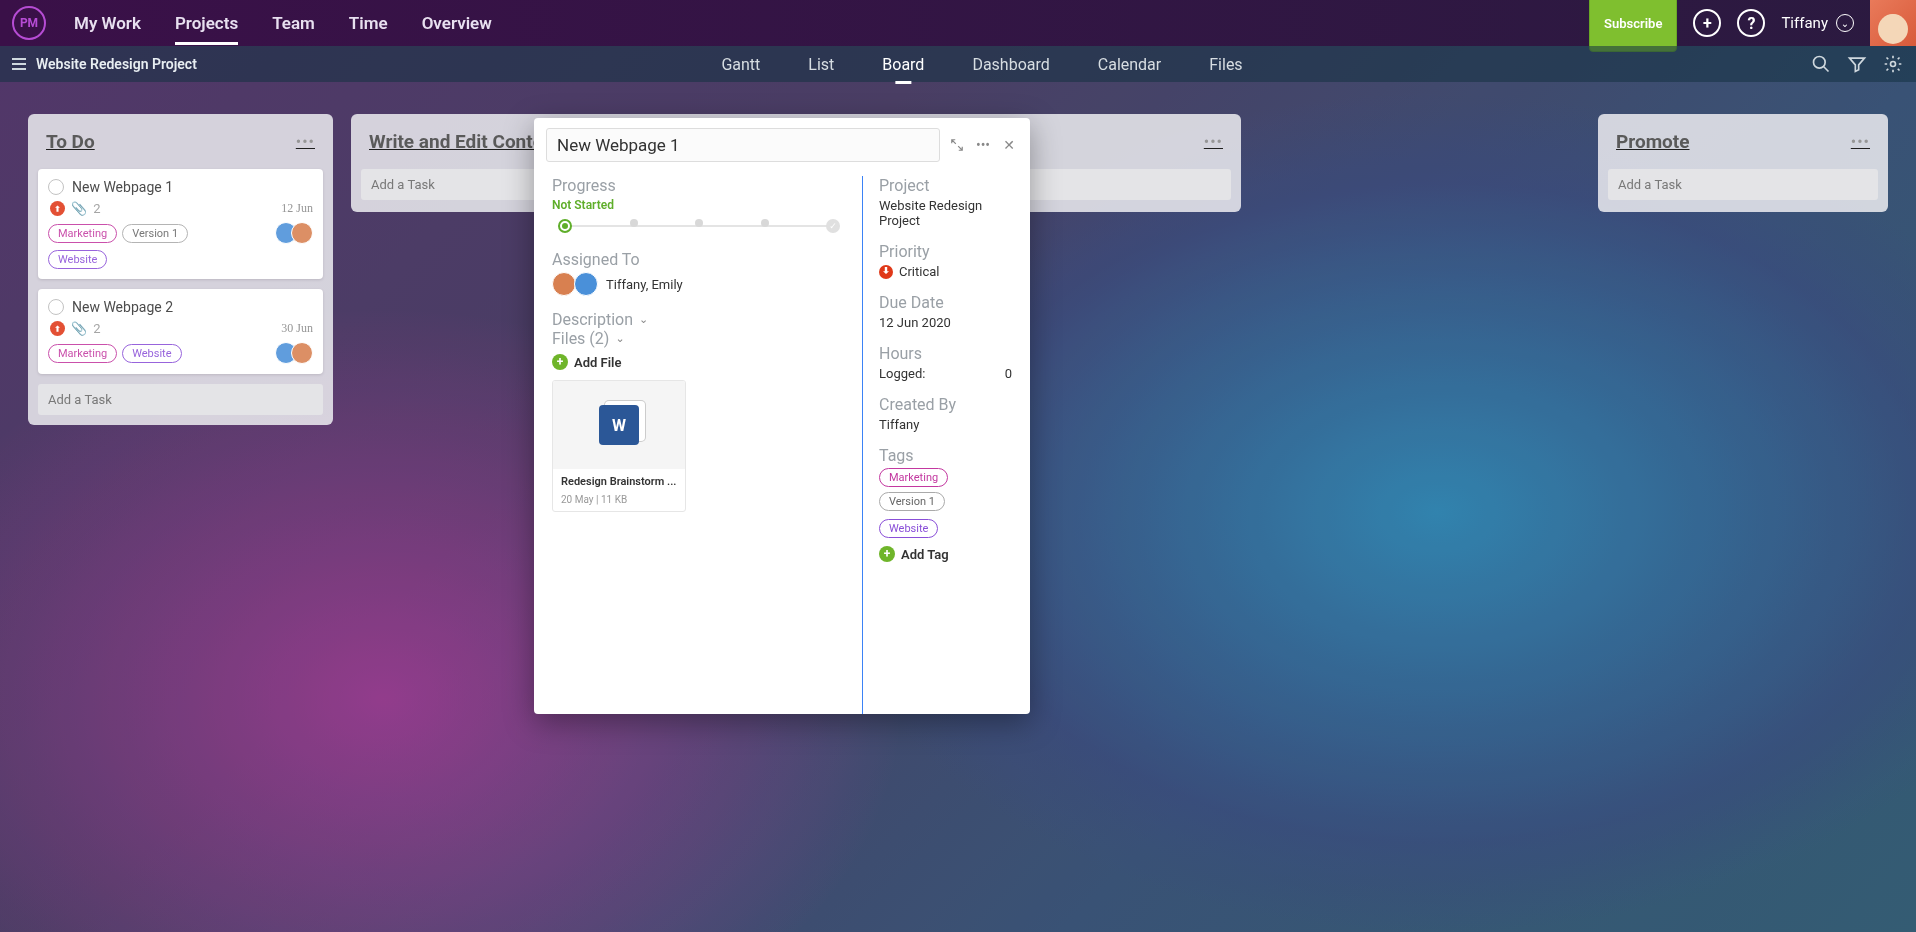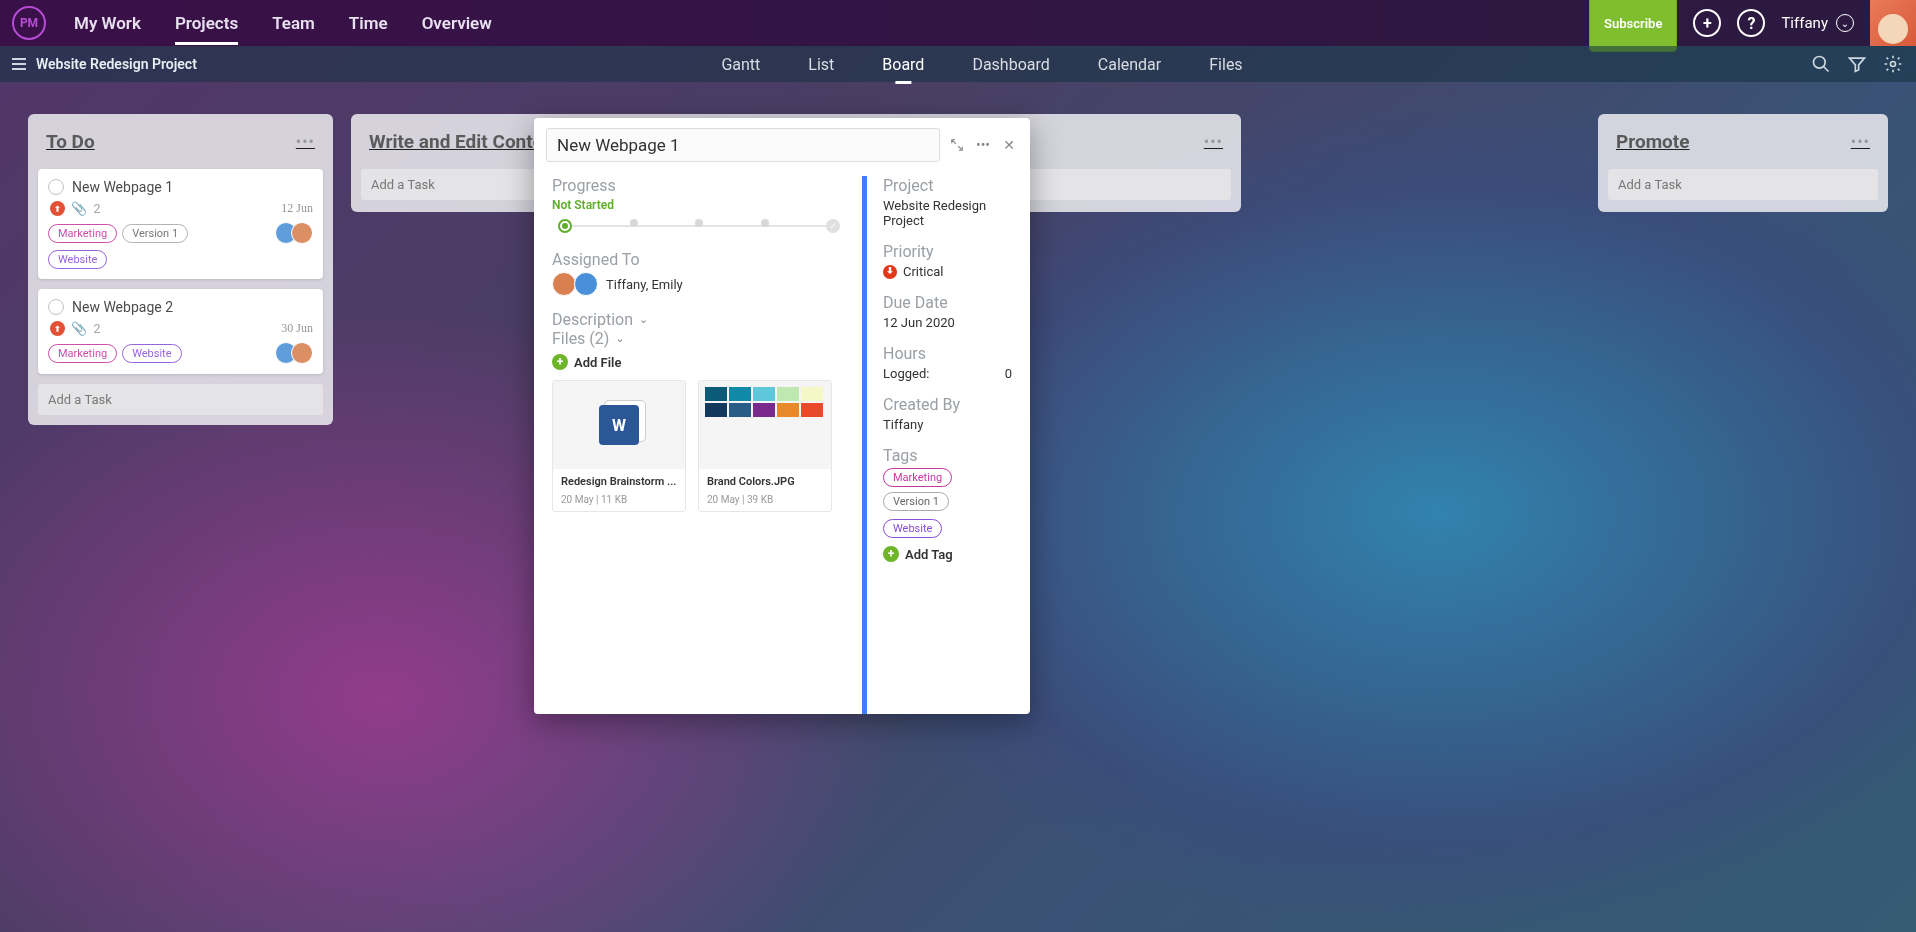--- a/index.html
+++ b/index.html
@@ -85,21 +85,21 @@
 .panel {
   position:absolute; z-index:10; left:534px; top:118px; width:496px; height:596px;
   background:#fff; border-radius:4px; box-shadow:0 8px 30px rgba(0,0,0,0.35);
   display:flex; flex-direction:column;
 }
 .panel-head { padding:10px 12px 8px; display:flex; align-items:center; gap:8px; }
 .panel-title { flex:1; border:1px solid #ddd; border-radius:3px; padding:6px 10px; font-size:17px; color:#333; background:#fbfbfb; }
 .head-icon { width:18px; height:18px; color:#888; cursor:pointer; display:flex; align-items:center; justify-content:center; font-size:14px; }
 .panel-body { flex:1; display:flex; padding:6px 18px 0; gap:18px; overflow:hidden; }
 .pcol { flex:1; }
-.pcol.right { flex:0 0 150px; border-left:5px solid #3b82f6; padding-left:16px; margin-left:-2px; }
+.pcol.right { flex:0 0 150px; border-left:1px solid #3b82f6; padding-left:16px; margin-left:-2px; }
 .lbl { font-size:16px; color:#9aa0a6; margin-bottom:3px; }
 .val { font-size:13px; color:#333; margin-bottom:14px; }
 .notstart { font-size:12px; color:#5fae2a; font-weight:600; margin-bottom:4px; }
 .prog-track { position:relative; height:20px; display:flex; align-items:center; margin-bottom:14px; }
 .prog-line { position:absolute; left:6px; right:10px; height:2px; background:#e4e4e4; }
 .prog-dot { position:relative; width:8px; height:8px; border-radius:50%; background:#d8d8d8; }
 .prog-dotset { display:flex; justify-content:space-between; width:100%; padding:0 6px; z-index:1; }
 .prog-start { width:14px; height:14px; border:2px solid #5fae2a; border-radius:50%; background:#fff; display:flex; align-items:center; justify-content:center; }
 .prog-start::after { content:""; width:6px; height:6px; border-radius:50%; background:#5fae2a; }
 .prog-end { width:14px; height:14px; border-radius:50%; background:#e0e0e0; display:flex; align-items:center; justify-content:center; color:#fff; font-size:9px; }
@@ -326,40 +326,20 @@
       <div class="file-grid">
         <div class="file-card">
           <div class="file-thumb">
             <div class="word-icon">W</div>
           </div>
           <div class="file-info">
             <div class="file-name">Redesign Brainstorm ...</div>
             <div class="file-meta">20 May | 11 KB</div>
           </div>
         </div>
-        <div class="file-card">
-          <div class="file-thumb" style="align-items:flex-start;">
-            <div class="swatches">
-              <div class="sw" style="background:#0a5a78"></div>
-                <div class="sw" style="background:#1089a8"></div>
-                <div class="sw" style="background:#5ec7d9"></div>
-                <div class="sw" style="background:#bfe8b0"></div>
-                <div class="sw" style="background:#f4f7c6"></div>
-              <div class="sw" style="background:#12385c"></div>
-                <div class="sw" style="background:#2a5c88"></div>
-                <div class="sw" style="background:#7a2a8c"></div>
-                <div class="sw" style="background:#e88a2a"></div>
-                <div class="sw" style="background:#e84a2a"></div>
-            </div>
-          </div>
-          <div class="file-info">
-            <div class="file-name">Brand Colors.JPG</div>
-            <div class="file-meta">20 May | 39 KB</div>
-          </div>
-        </div>
       </div>
     </div>
 
     <div class="pcol right">
       <div class="lbl">Project</div>
       <div class="val">Website Redesign Project</div>
 
       <div class="lbl">Priority</div>
       <div class="val crit">
         <div class="crit-icon"></div>

